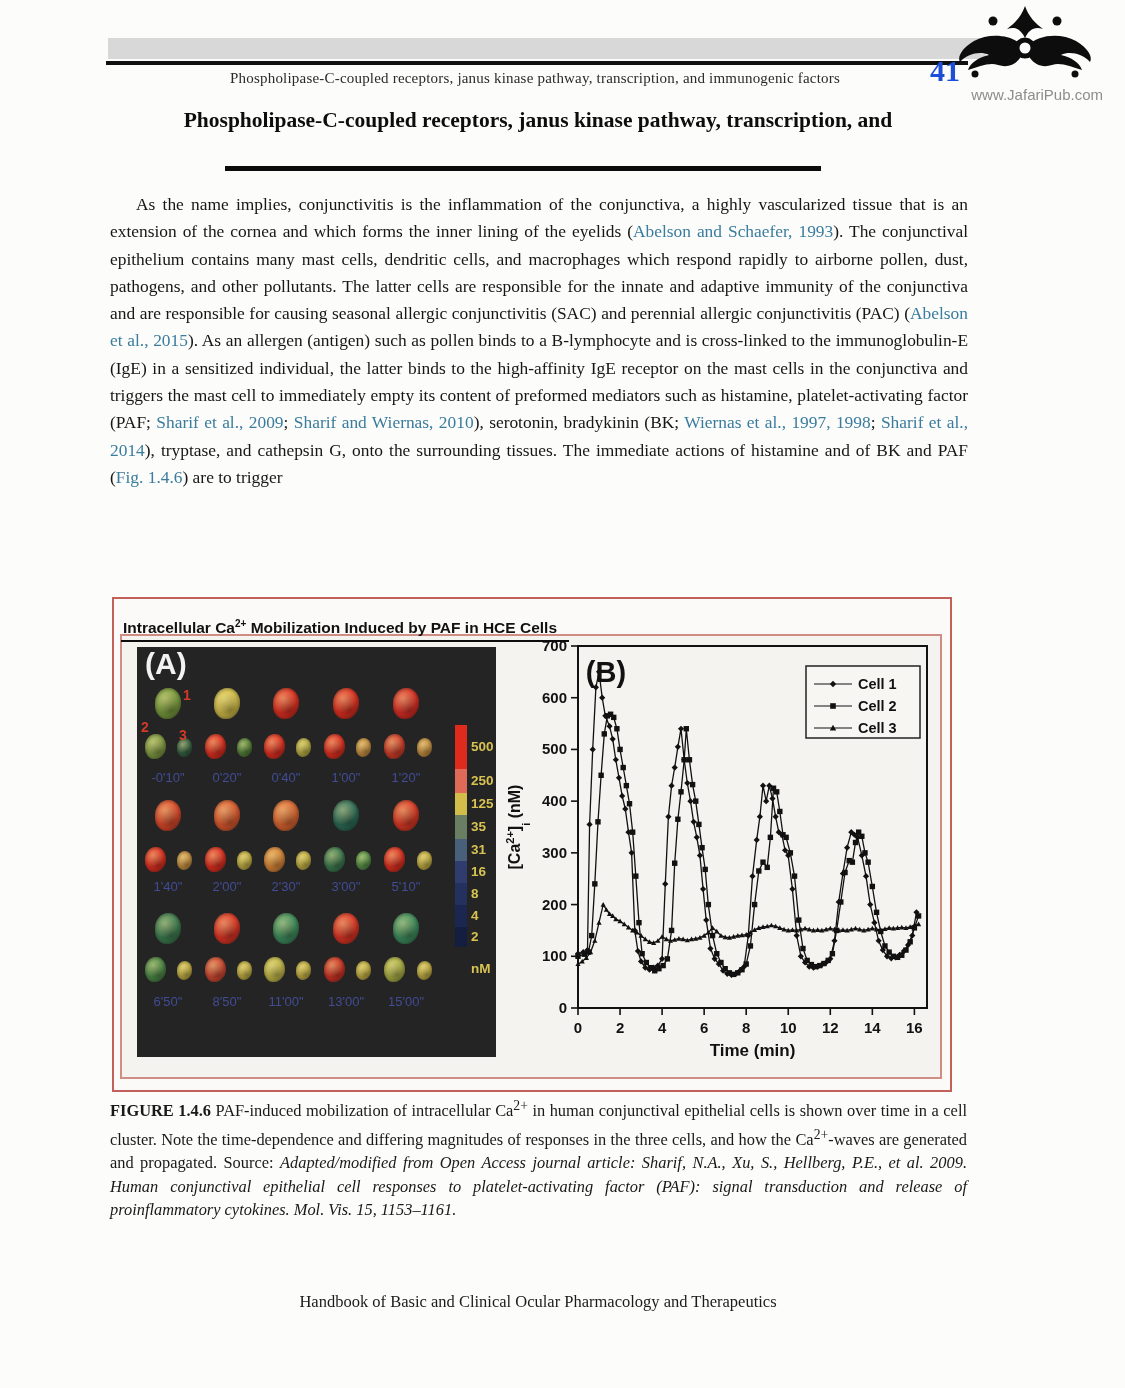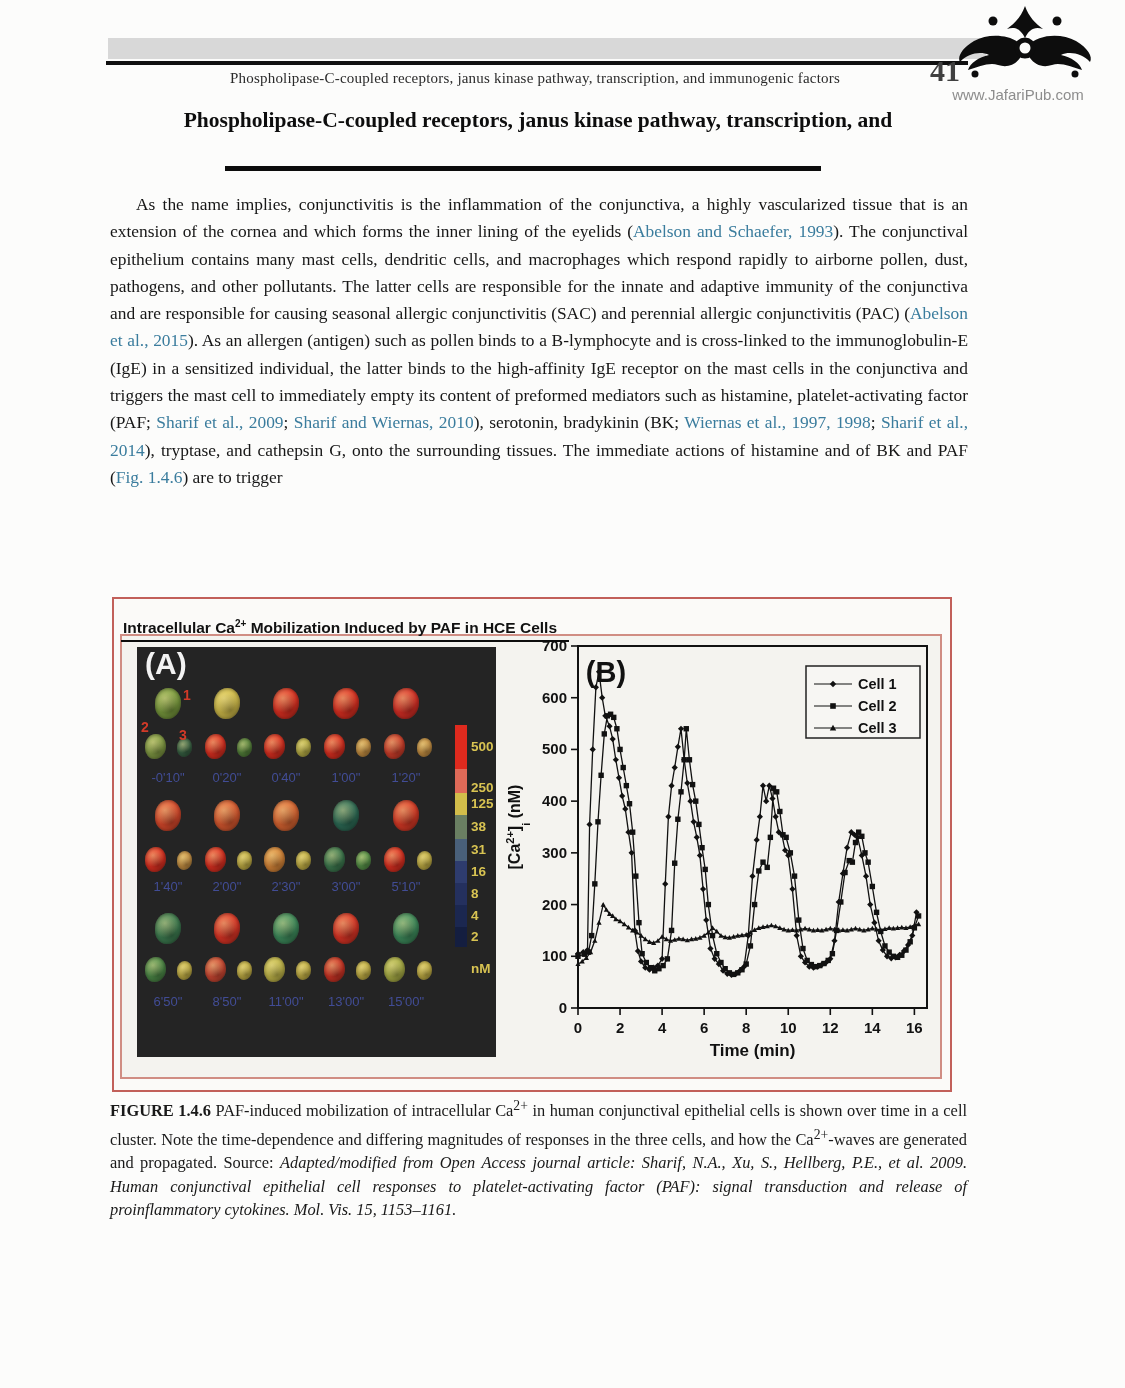--- a/index.html
+++ b/index.html
@@ -2,23 +2,23 @@
 <html style="--cite: #3a7c9d; --graybar: #d8d8d8; --cbartext: #d8c352;"><head>
 <meta charset="utf-8">
 <style>
   html,body{margin:0;padding:0;background:#e8e8e8;}
   .page{position:relative;width:1125px;height:1388px;background:#fcfcfb;margin:0 auto;
         font-family:"Liberation Serif",serif;color:#141414;overflow:hidden;}
   .topbar{position:absolute;left:108px;top:38px;width:878px;height:21px;background:var(--graybar,#d8d8d8);}
   .toprule{position:absolute;left:106px;top:61px;width:862px;height:4px;background:#101010;}
   .running-head{position:absolute;left:135px;top:70px;width:800px;text-align:center;
         font-size:15px;color:#2a2a2a;letter-spacing:.2px;}
-  .page-number{position:absolute;left:930px;top:54px;font-size:30px;font-weight:bold;color:#404040;}
+  .page-number{position:absolute;left:930px;top:54px;font-size:30px;font-weight:bold;color:#1d4ed8;}
   .logo{position:absolute;left:953px;top:4px;}
-  .logo-url{position:absolute;left:933px;top:86px;width:170px;text-align:center;
+  .logo-url{position:absolute;left:933px;top:86px;width:170px;text-align:right;
         font-family:"Liberation Sans",sans-serif;font-size:15px;color:#8d8d8d;}
   .logo-fa{position:absolute;left:878px;top:111px;width:232px;text-align:right;direction:rtl;
         font-size:15px;color:#9a9a9a;font-family:"DejaVu Sans",sans-serif;}
   .title{position:absolute;left:110px;top:107px;width:856px;margin:0;text-align:center;
         font-size:21.5px;line-height:26.5px;font-weight:bold;color:#0d0d0d;z-index:2;}
   .title-underline{position:absolute;left:225px;top:166px;width:596px;height:5px;background:#0c0c0c;}
   .body-text{position:absolute;left:110px;top:191px;width:858px;margin:0;font-size:17.4px;
         line-height:27.3px;text-align:justify;text-indent:26px;color:#161616;}
   .cite{color:var(--cite,#3a7c9d);}
   .figure-box{position:absolute;left:112px;top:597px;width:836px;height:491px;
@@ -152,23 +152,23 @@
         <div class="cbar-seg" style="height: 24px; background: rgb(223, 106, 88);"></div>
         <div class="cbar-seg" style="height: 22px; background: rgb(210, 189, 74);"></div>
         <div class="cbar-seg" style="height: 24px; background: rgb(106, 127, 98);"></div>
         <div class="cbar-seg" style="height: 22px; background: rgb(73, 96, 122);"></div>
         <div class="cbar-seg" style="height: 22px; background: rgb(46, 60, 110);"></div>
         <div class="cbar-seg" style="height: 22px; background: rgb(36, 48, 94);"></div>
         <div class="cbar-seg" style="height: 22px; background: rgb(27, 39, 80);"></div>
         <div class="cbar-seg" style="height: 20px; background: rgb(20, 30, 64);"></div>
       </div>
       <div class="cbar-label" style="top: 92px;">500</div>
-      <div class="cbar-label" style="top: 126px; margin-top: 7px;">250</div>
+      <div class="cbar-label" style="top: 126px;">250</div>
       <div class="cbar-label" style="top: 149px;">125</div>
-      <div class="cbar-label" style="top: 172px;">38</div>
+      <div class="cbar-label" style="top: 172px;">35</div>
       <div class="cbar-label" style="top: 195px;">31</div>
       <div class="cbar-label" style="top: 217px;">16</div>
       <div class="cbar-label" style="top: 239px;">8</div>
       <div class="cbar-label" style="top: 261px;">4</div>
       <div class="cbar-label" style="top: 282px;">2</div>
       <div class="cbar-label" style="top: 314px;">nM</div>
     </div>
 
   <svg id="panelB" width="445" height="452" viewBox="0 0 445 452">
       <rect x="78" y="10" width="349" height="362" fill="none" stroke="#111111" stroke-width="2"></rect>
@@ -485,13 +485,14 @@
       <text x="358" y="53" text-anchor="start" fill="#111111" font-family="&quot;Liberation Sans&quot;, sans-serif" font-size="14.5" font-weight="700">Cell 1</text>
       <line x1="314" y1="70" x2="352" y2="70" stroke="#111111" stroke-width="1.2"></line>
       <rect x="330.2" y="67.2" width="5.6000000000000005" height="5.6000000000000005" fill="#111111"></rect>
       <text x="358" y="75" text-anchor="start" fill="#111111" font-family="&quot;Liberation Sans&quot;, sans-serif" font-size="14.5" font-weight="700">Cell 2</text>
       <line x1="314" y1="92" x2="352" y2="92" stroke="#111111" stroke-width="1.2"></line>
       <polygon points="333,88.8 336.2,94.56 329.8,94.56" fill="#111111"></polygon>
       <text x="358" y="97" text-anchor="start" fill="#111111" font-family="&quot;Liberation Sans&quot;, sans-serif" font-size="14.5" font-weight="700">Cell 3</text>
     </svg>
 
   <p class="caption" id="caption"><span class="bold">FIGURE 1.4.6</span><span>   PAF-induced mobilization of intracellular Ca</span><sup>2+</sup><span> in human conjunctival epithelial cells is shown over time in a cell cluster. Note the time-dependence and differing magnitudes of responses in the three cells, and how the Ca</span><sup>2+</sup><span>-waves are generated and propagated. Source: </span><span class="italic">Adapted/modified from Open Access journal article: Sharif, N.A., Xu, S., Hellberg, P.E., et al. 2009. Human conjunctival epithelial cell responses to platelet-activating factor (PAF): signal transduction and release of proinflammatory cytokines. Mol. Vis. 15, 1153–1161.</span></p>
+  <div class="footer">Handbook of Basic and Clinical Ocular Pharmacology and Therapeutics</div>
 </div>
 
 </body></html>

